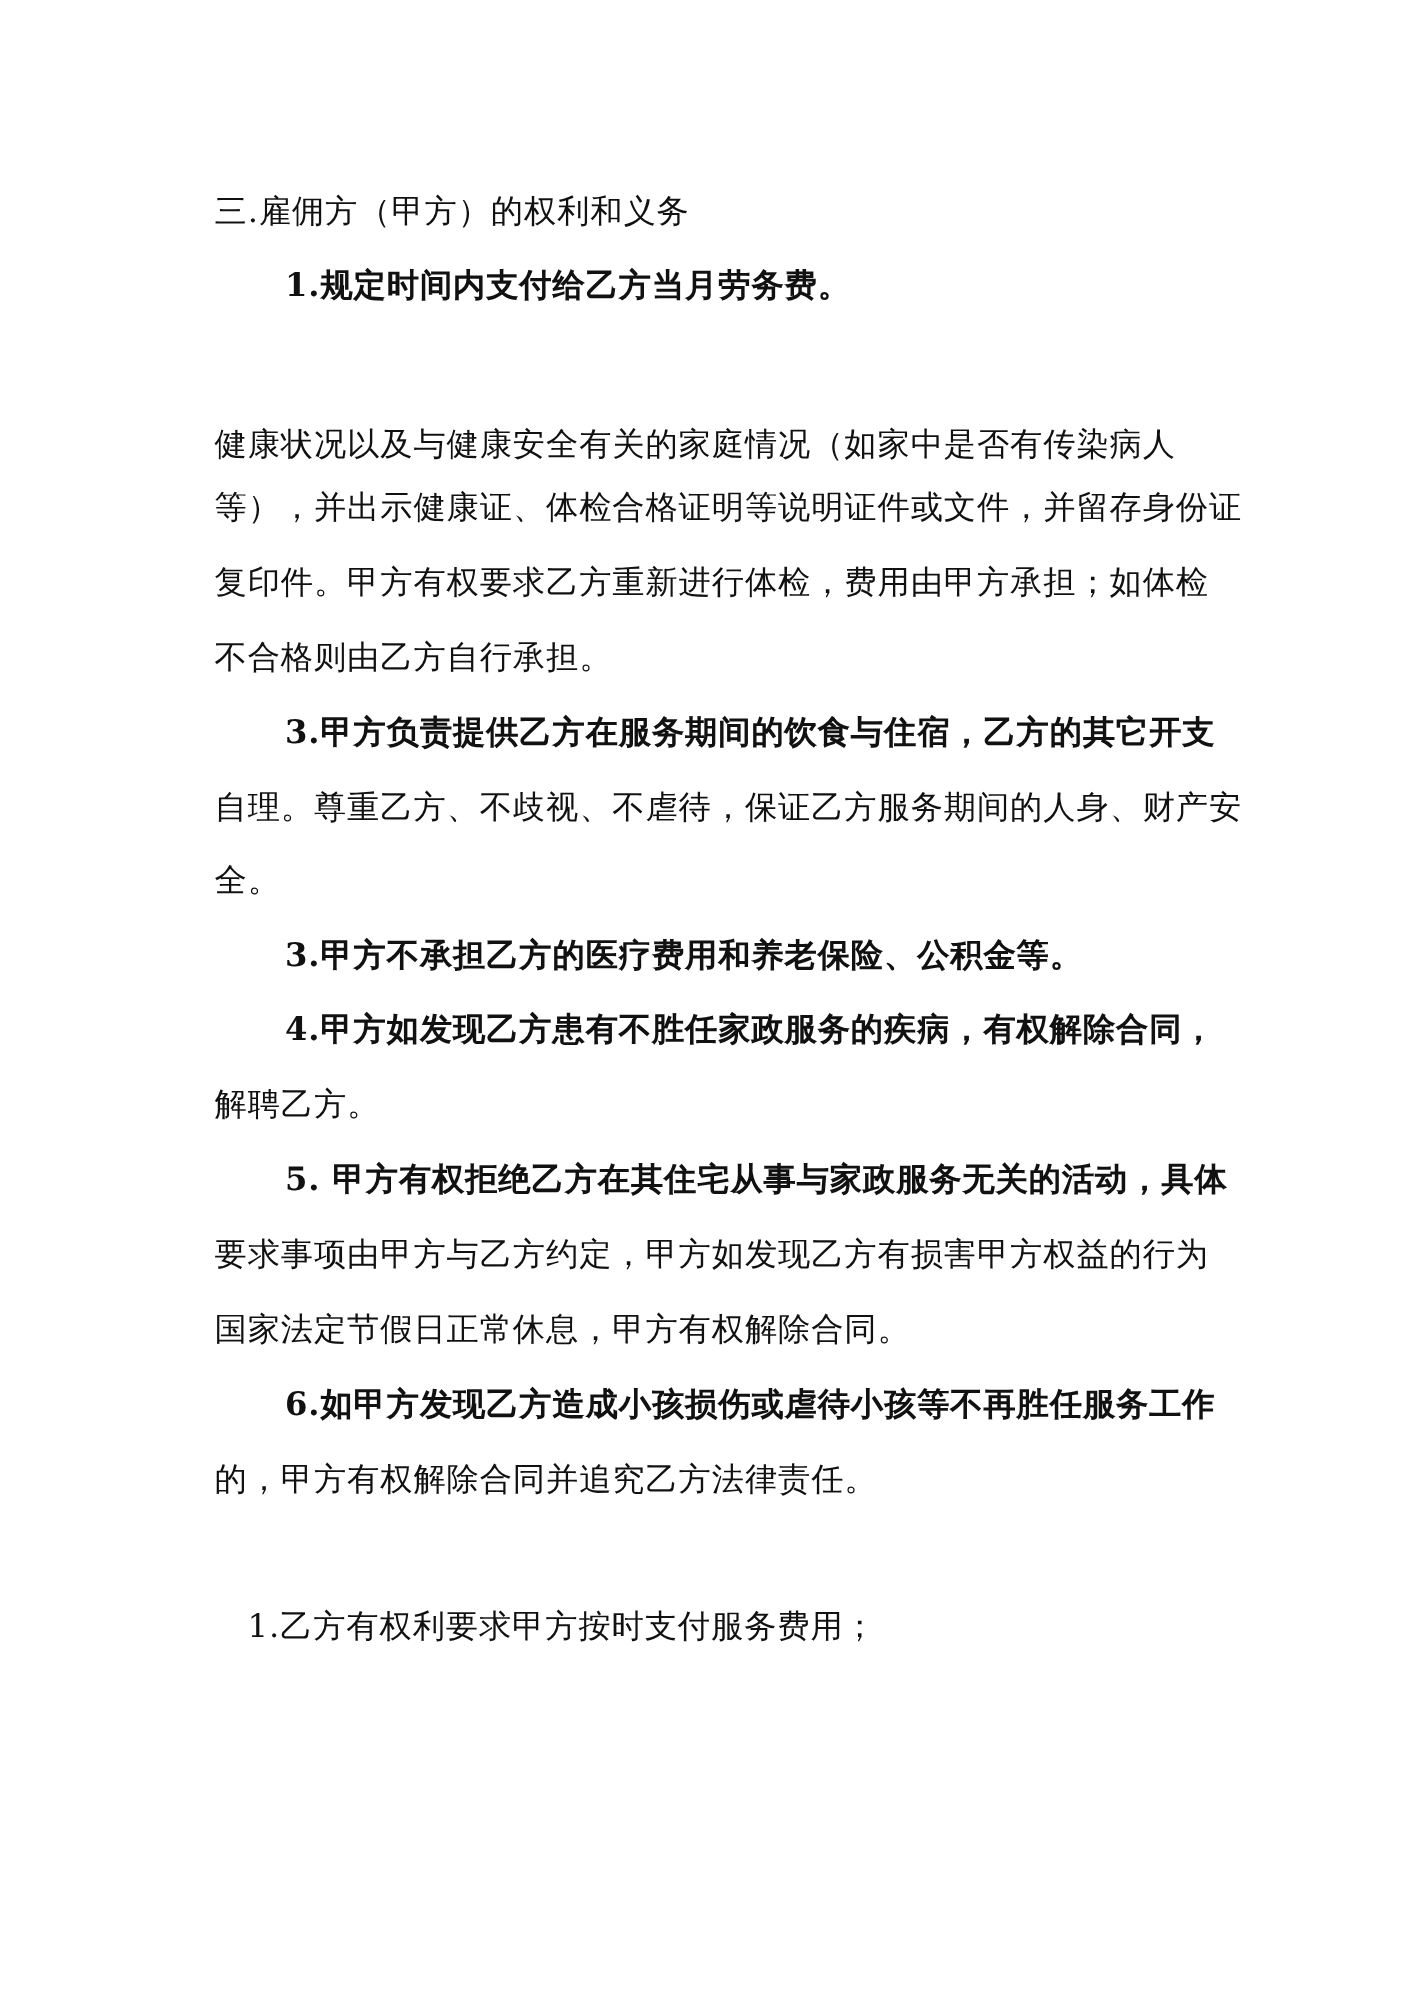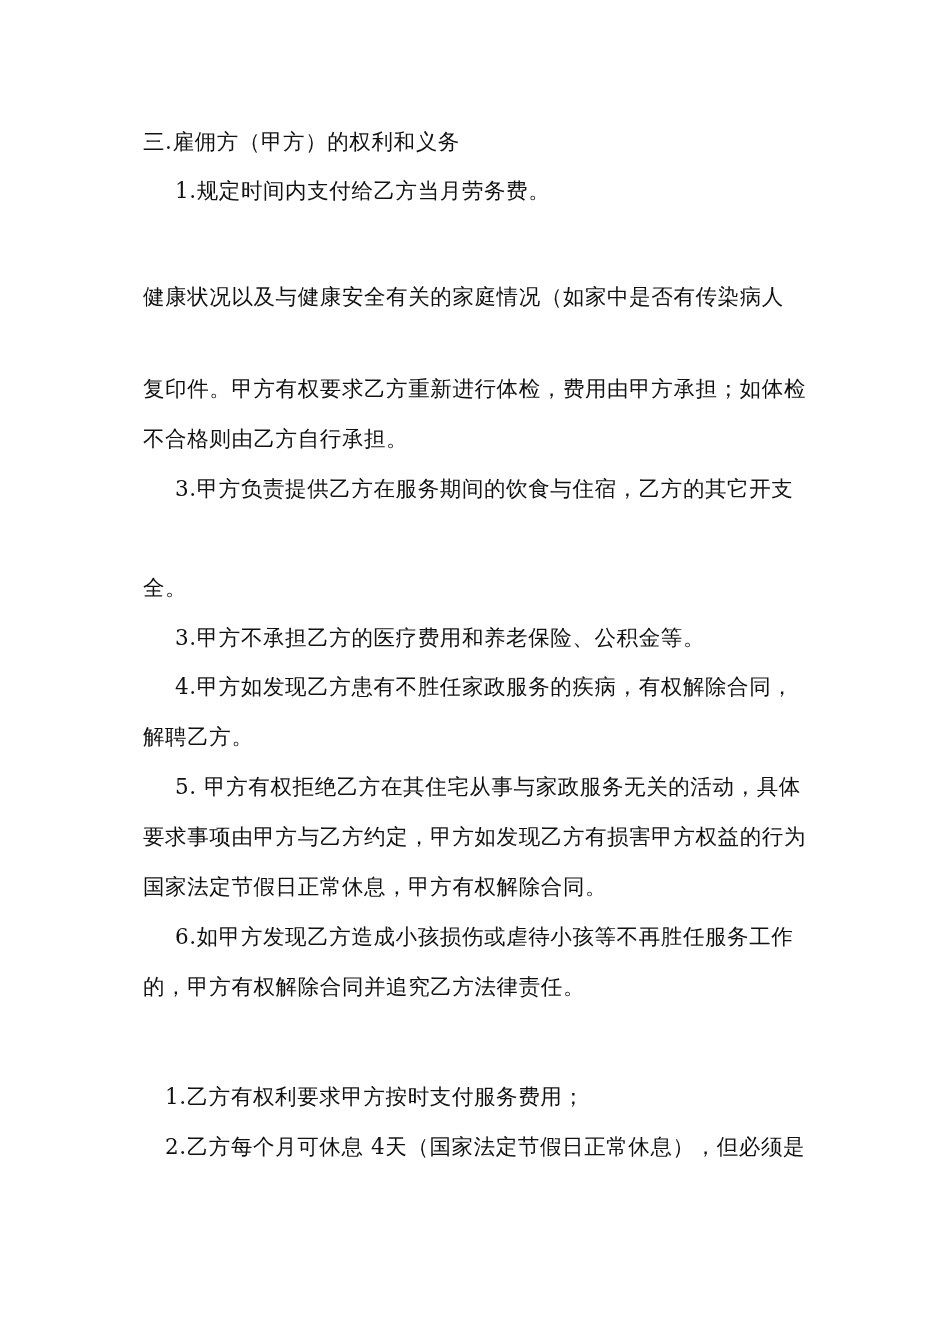--- a/index.html
+++ b/index.html
@@ -24,49 +24,50 @@
     }
     .line {
       position: absolute;
       left: 143px;
       width: 670px;
       font-size: 21.5px;
       line-height: 28px;
       white-space: nowrap;
       letter-spacing: 0.6px;
     }
-    .indent1 { left: 165px; margin-top: 12px; }
-    .indent2 { left: 175px; }
+    .indent1 { left: 165px; }
+    .indent2 { left: 190px; font-weight: bold; }
   </style>
 </head>
 <body>
 
 <div class="page">
 
   <div class="line" style="top:128px">三.雇佣方（甲方）的权利和义务</div>
 
   <div class="line indent2" style="top:177px">1.规定时间内支付给乙方当月劳务费。</div>
 
   <div class="line" style="top:283px">健康状况以及与健康安全有关的家庭情况（如家中是否有传染病人</div>
+  <div class="line" style="top:325px">等），并出示健康证、体检合格证明等说明证件或文件，并留存身份证</div>
   <div class="line" style="top:375px">复印件。甲方有权要求乙方重新进行体检，费用由甲方承担；如体检</div>
   <div class="line" style="top:425px">不合格则由乙方自行承担。</div>
 
   <div class="line indent2" style="top:475px">3.甲方负责提供乙方在服务期间的饮食与住宿，乙方的其它开支</div>
+  <div class="line" style="top:525px">自理。尊重乙方、不歧视、不虐待，保证乙方服务期间的人身、财产安</div>
   <div class="line" style="top:574px">全。</div>
 
   <div class="line indent2" style="top:624px">3.甲方不承担乙方的医疗费用和养老保险、公积金等。</div>
 
   <div class="line indent2" style="top:673px">4.甲方如发现乙方患有不胜任家政服务的疾病，有权解除合同，</div>
   <div class="line" style="top:723px">解聘乙方。</div>
 
   <div class="line indent2" style="top:773px">5. 甲方有权拒绝乙方在其住宅从事与家政服务无关的活动，具体</div>
   <div class="line" style="top:823px">要求事项由甲方与乙方约定，甲方如发现乙方有损害甲方权益的行为</div>
   <div class="line" style="top:873px">国家法定节假日正常休息，甲方有权解除合同。</div>
 
   <div class="line indent2" style="top:923px">6.如甲方发现乙方造成小孩损伤或虐待小孩等不再胜任服务工作</div>
   <div class="line" style="top:973px">的，甲方有权解除合同并追究乙方法律责任。</div>
 
 
   <div class="line indent1" style="top:1071px">1.乙方有权利要求甲方按时支付服务费用；</div>
 
-  <div class="line indent1" style="top:1121px">2.乙方每个月可休息 4天（国家法定节假日正常休息），但必须是</div>
 
 </div>
 
 </body></html>

